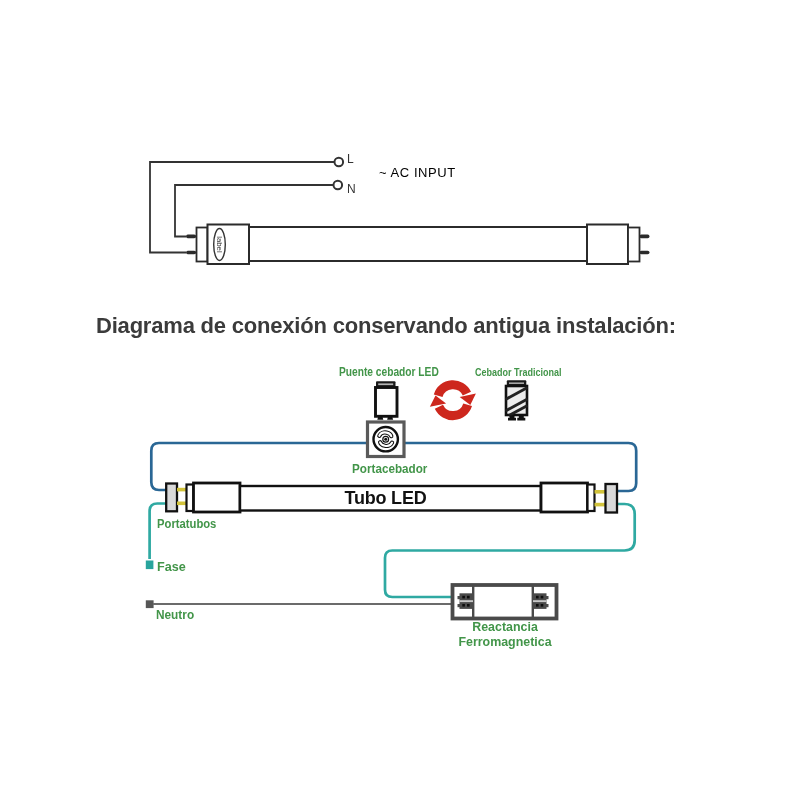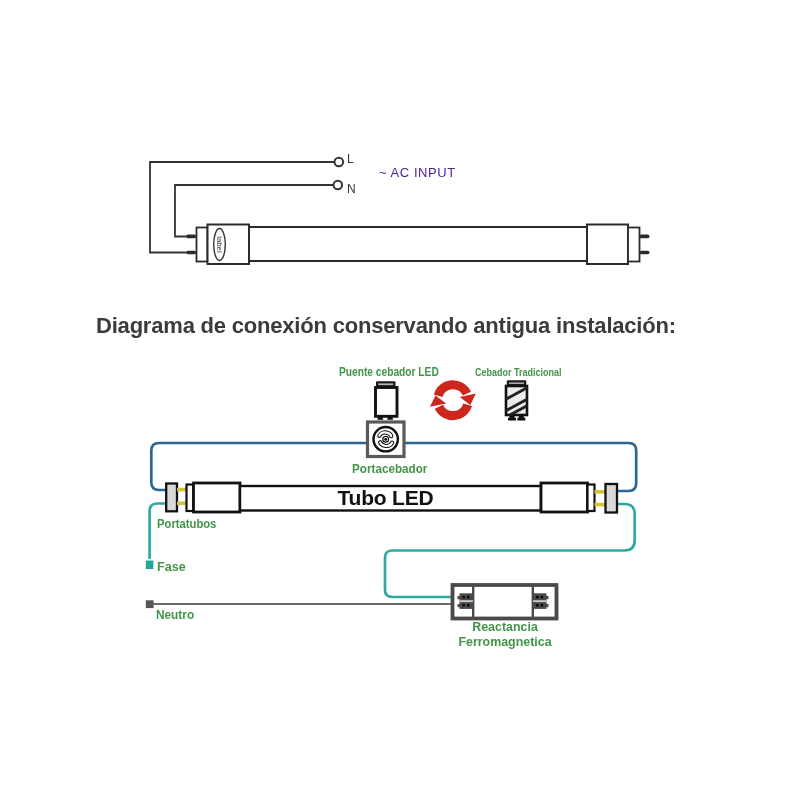--- a/index.html
+++ b/index.html
@@ -125,24 +125,24 @@
   <g fill="#0c0c0c">
     <rect x="536" y="595.8" width="2.6" height="2.6"></rect>
     <rect x="540.7" y="595.8" width="2.6" height="2.6"></rect>
     <rect x="536" y="604" width="2.6" height="2.6"></rect>
     <rect x="540.7" y="604" width="2.6" height="2.6"></rect>
   </g>
 </svg>
 
 <div class="abs" style="left:347px;top:151.5px;font-size:12px;color:#333;">L</div>
 <div class="abs" style="left:347px;top:182px;font-size:12px;color:#333;">N</div>
-<div class="abs" style="left:379px;top:164.5px;font-size:13px;color:#4c1d95;letter-spacing:0.55px;transform:scaleX(1);transform-origin:0 0;">~ AC INPUT</div>
+<div class="abs" style="left:379px;top:164.5px;font-size:13px;color:#000000;letter-spacing:0.55px;transform:scaleX(1);transform-origin:0 0;">~ AC INPUT</div>
 
 <div class="abs" style="left:96px;top:313px;font-size:22px;font-weight:bold;color:#3b3b3b;letter-spacing:-0.2px;">Diagrama de conexión conservando antigua instalación:</div>
 
 <div class="abs grn" style="left:339px;top:365px;font-size:12px;transform:scaleX(0.85);transform-origin:0 0;">Puente cebador LED</div>
 <div class="abs grn" style="left:475px;top:366.5px;font-size:10px;transform:scaleX(0.90);transform-origin:0 0;">Cebador Tradicional</div>
 <div class="abs grn" style="left:352px;top:461.5px;font-size:12.5px;transform:scaleX(0.935);transform-origin:0 0;">Portacebador</div>
-<div class="abs" style="left:240px;top:486px;width:291px;text-align:center;line-height:24px;font-size:21px;font-weight:bold;color:#111;letter-spacing:-0.2px;">Tubo LED</div>
+<div class="abs" style="left:240px;top:486px;width:291px;text-align:center;line-height:24px;font-size:18px;font-weight:bold;color:#111;letter-spacing:-0.2px;">Tubo LED</div>
 <div class="abs grn" style="left:157px;top:516.5px;font-size:12.5px;transform:scaleX(0.90);transform-origin:0 0;">Portatubos</div>
 <div class="abs grn" style="left:157px;top:559px;font-size:13px;transform:scaleX(0.97);transform-origin:0 0;">Fase</div>
 <div class="abs grn" style="left:155.5px;top:607px;font-size:13px;transform:scaleX(0.91);transform-origin:0 0;">Neutro</div>
 <div class="abs grn" style="left:405px;top:619px;width:200px;text-align:center;font-size:13.5px;line-height:15px;transform:scaleX(0.92);transform-origin:50% 0;">Reactancia<br>Ferromagnetica</div>
 
 </body></html>

